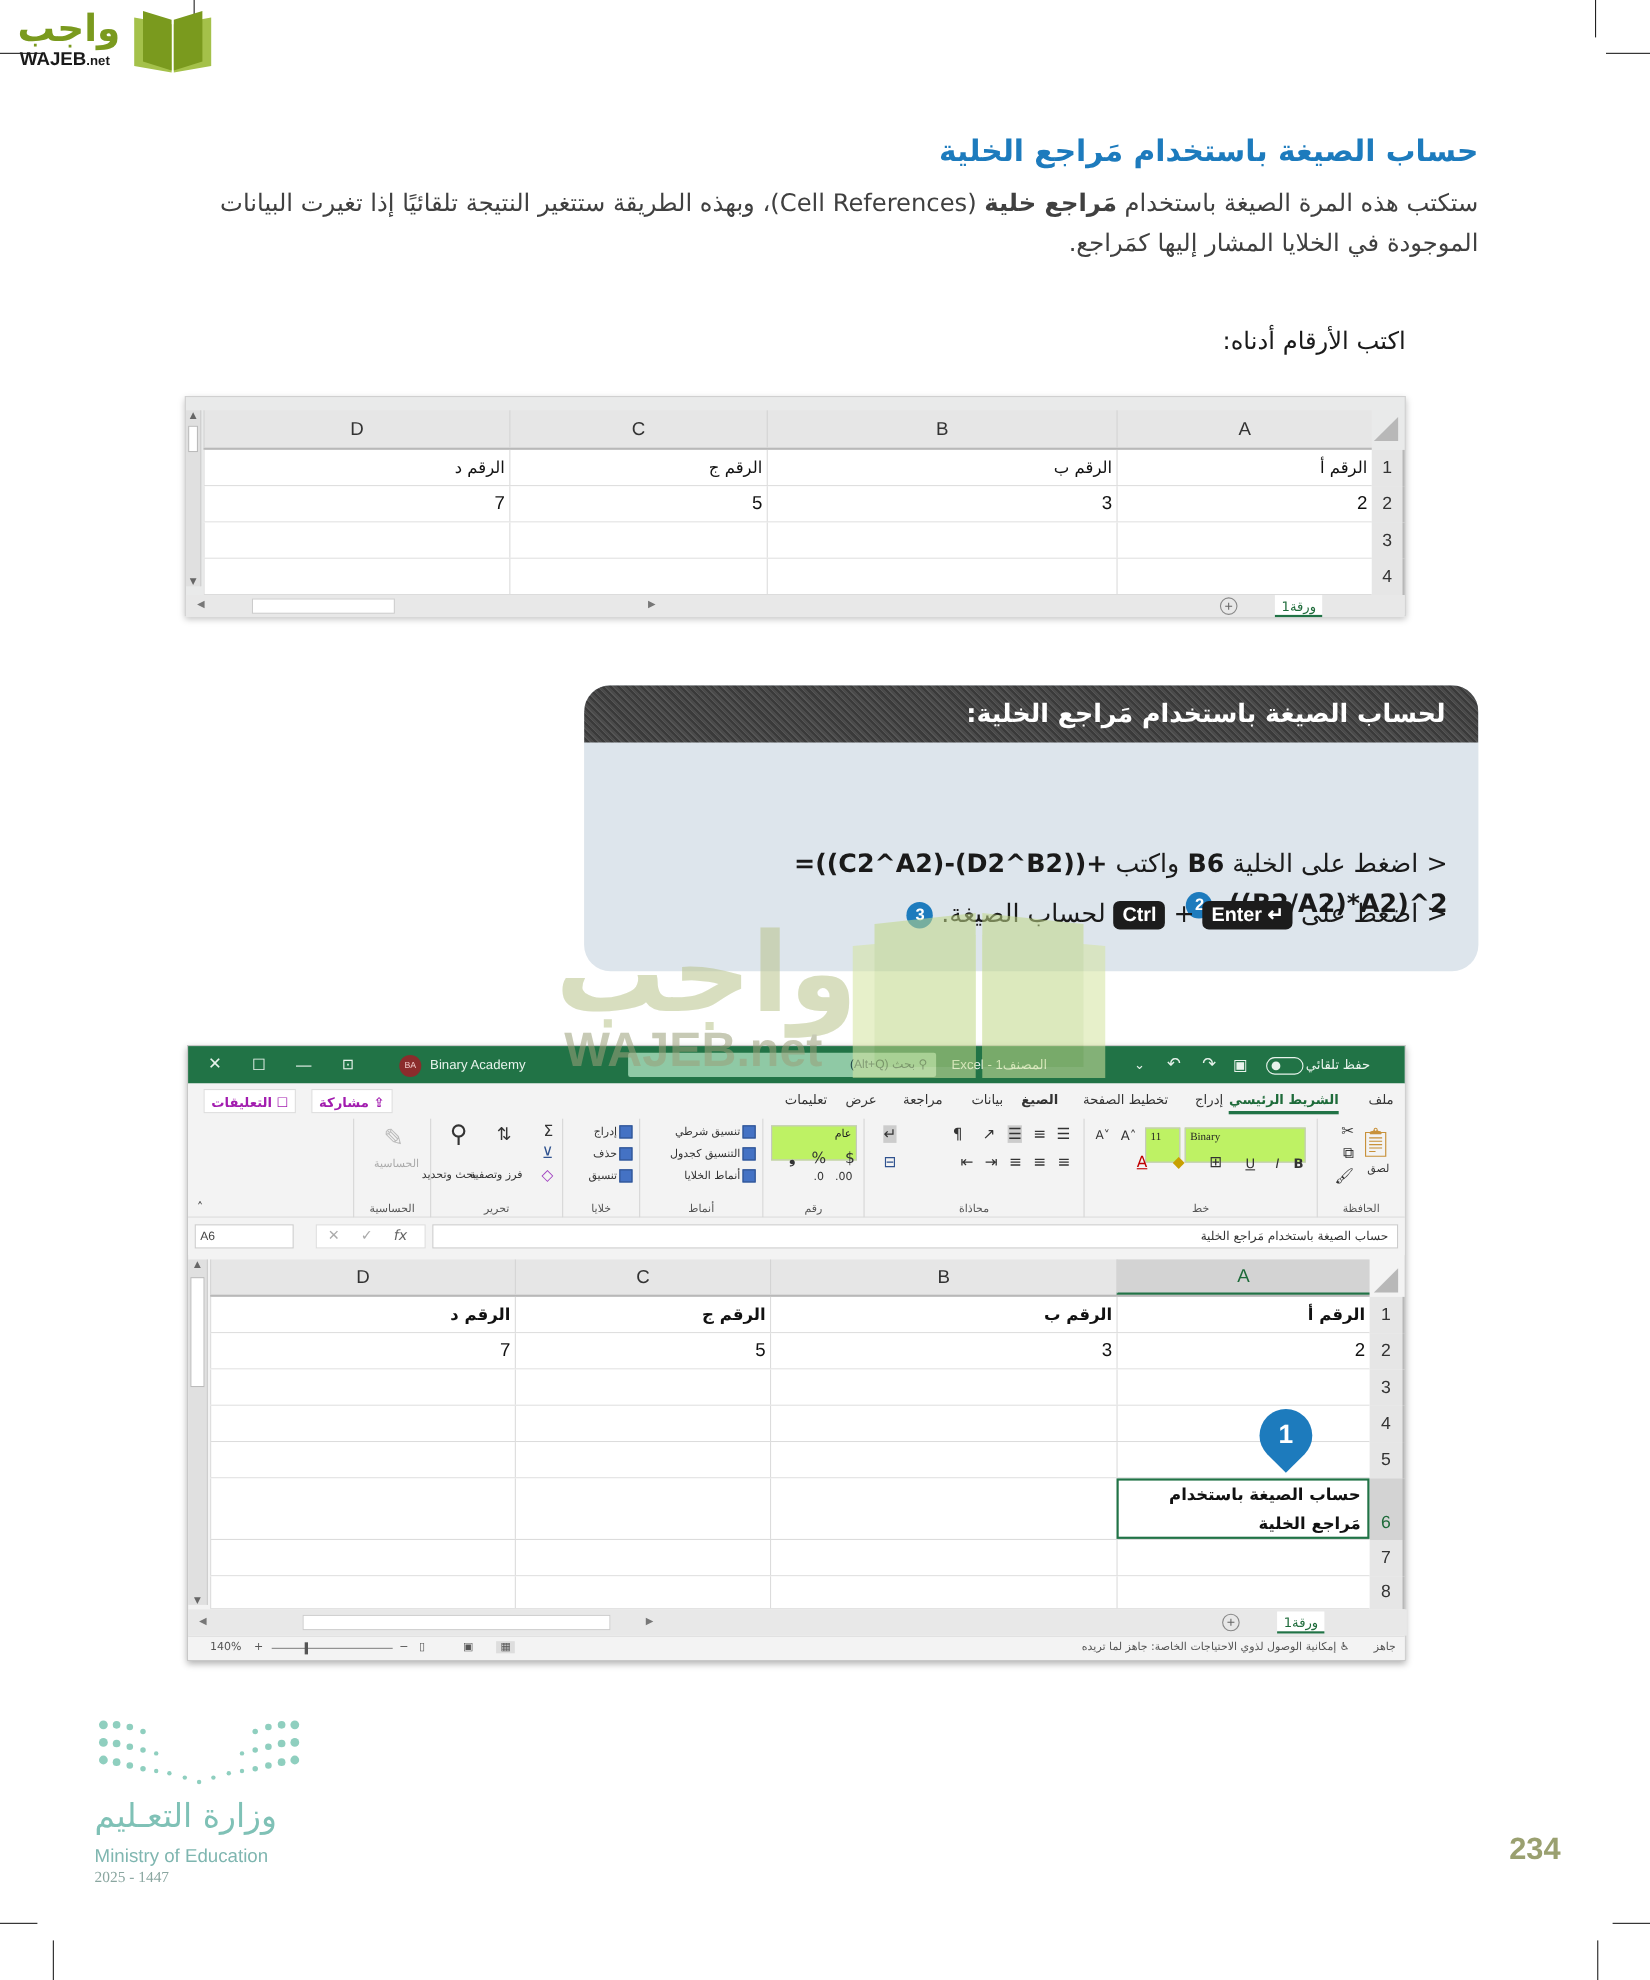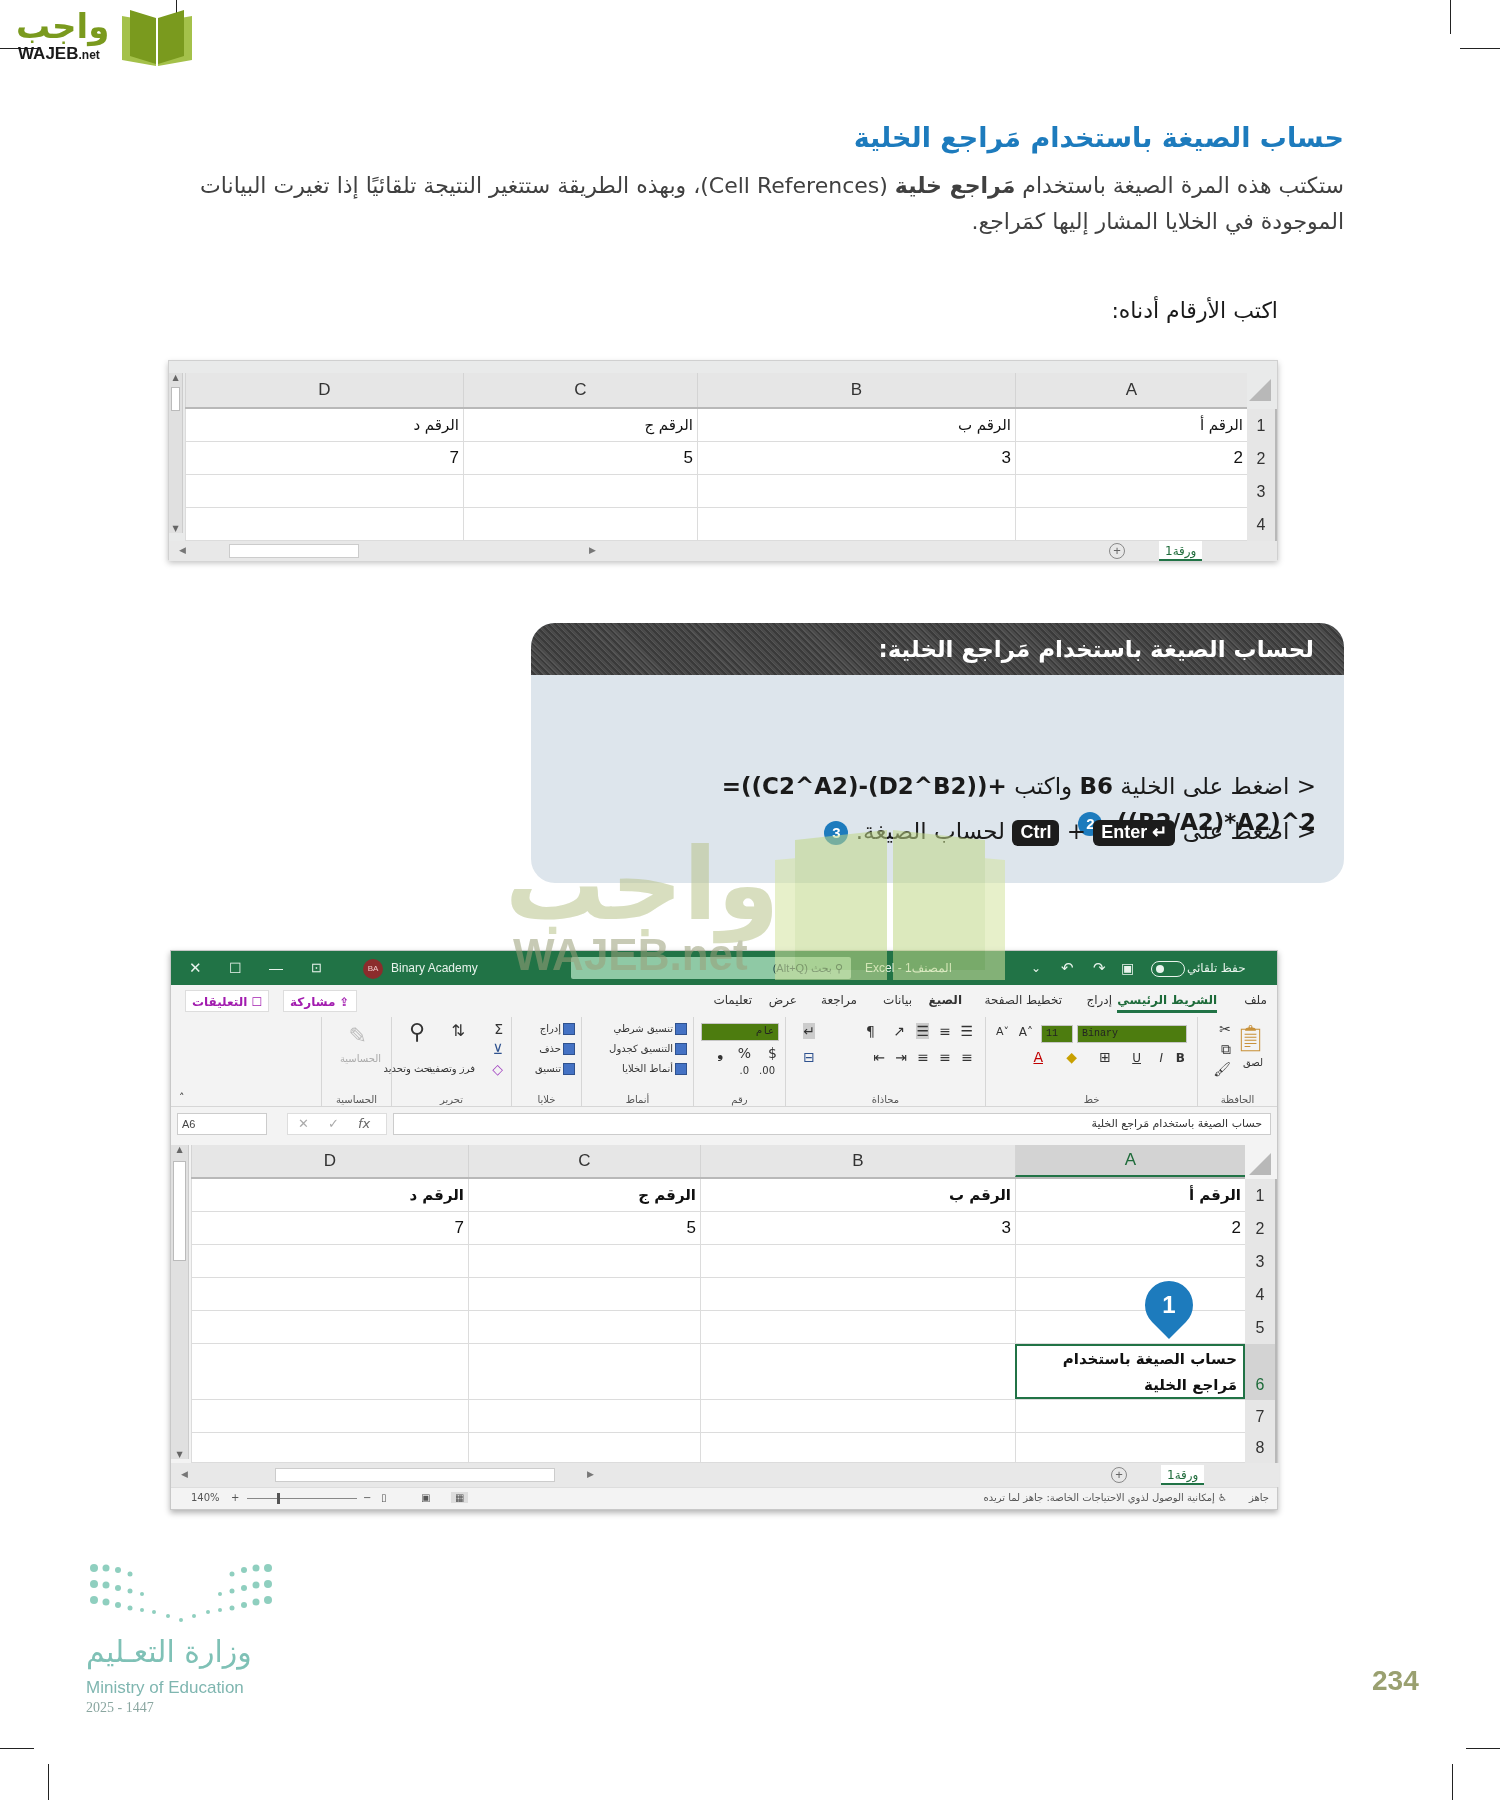--- a/index.html
+++ b/index.html
@@ -68,21 +68,21 @@
   .menubar { position: absolute; left: 0; right: 0; top: 34px; height: 32px; background: #f3f3f3; font-size: 12px; direction: rtl; }
   .menu-item { position: absolute; top: 8px; color: #333; white-space: nowrap; }
   .menu-item.active { color: #1e6b3a; font-weight: bold; border-bottom: 3px solid #217346; padding-bottom: 3px; }
   .share-btn { position: absolute; top: 5px; height: 22px; line-height: 22px; font-size: 12px; font-weight: bold; color: #a21caf; background: #fff; border: 1px solid #ddd; padding: 0 6px; direction: rtl; }
 
   .ribbon { position: absolute; left: 0; right: 0; top: 66px; height: 90px; background: #f3f3f3; border-bottom: 1px solid #d6d6d6; }
   .rgroup { position: absolute; top: 0; height: 90px; border-left: 1px solid #d6d6d6; }
   .rg-label { position: absolute; bottom: 2px; left: 0; right: 0; text-align: center; font-size: 10px; color: #555; direction: rtl; }
   .rg-item { position: absolute; font-size: 10px; color: #333; direction: rtl; white-space: nowrap; }
   .rico { display: inline-block; width: 12px; height: 12px; background: #4472c4; vertical-align: middle; margin-left: 2px; border: 1px solid #2f528f; }
-  .font-box { position: absolute; background: #4d7c0f; border: 1px solid #c6c6c6; height: 18px; font-size: 10px; line-height: 16px; padding: 0 4px; font-family: Liberation Mono, monospace; color: #222; }
+  .font-box { position: absolute; background: #bef264; border: 1px solid #c6c6c6; height: 32px; font-size: 10px; line-height: 16px; padding: 0 4px; font-family: Liberation Serif, serif; color: #222; }
   .glyph { position: absolute; font-size: 14px; color: #333; font-family: "DejaVu Sans", sans-serif; }
 
   .formulabar { position: absolute; left: 0; right: 0; top: 156px; height: 34px; background: #f3f3f3; }
   .namebox { position: absolute; left: 6px; top: 6px; width: 90px; height: 22px; background: #fff; border: 1px solid #ccc; font-family: "Liberation Sans", sans-serif; font-size: 11px; color: #444; line-height: 20px; padding-left: 4px; }
   .fx-btns { position: absolute; left: 116px; top: 6px; width: 100px; height: 22px; background: #fff; border: 1px solid #ddd; font-size: 13px; color: #aaa; line-height: 20px; }
   .fx-input { position: absolute; left: 222px; right: 6px; top: 6px; height: 22px; background: #fff; border: 1px solid #ccc; font-size: 11px; color: #333; line-height: 20px; direction: rtl; padding-right: 8px; }
 
   .statusbar { position: absolute; left: 0; right: 0; bottom: 0; height: 22px; background: #f3f3f3; border-top: 1px solid #ddd; font-size: 10px; color: #555; }
   .st-item { position: absolute; top: 4px; white-space: nowrap; }
 

